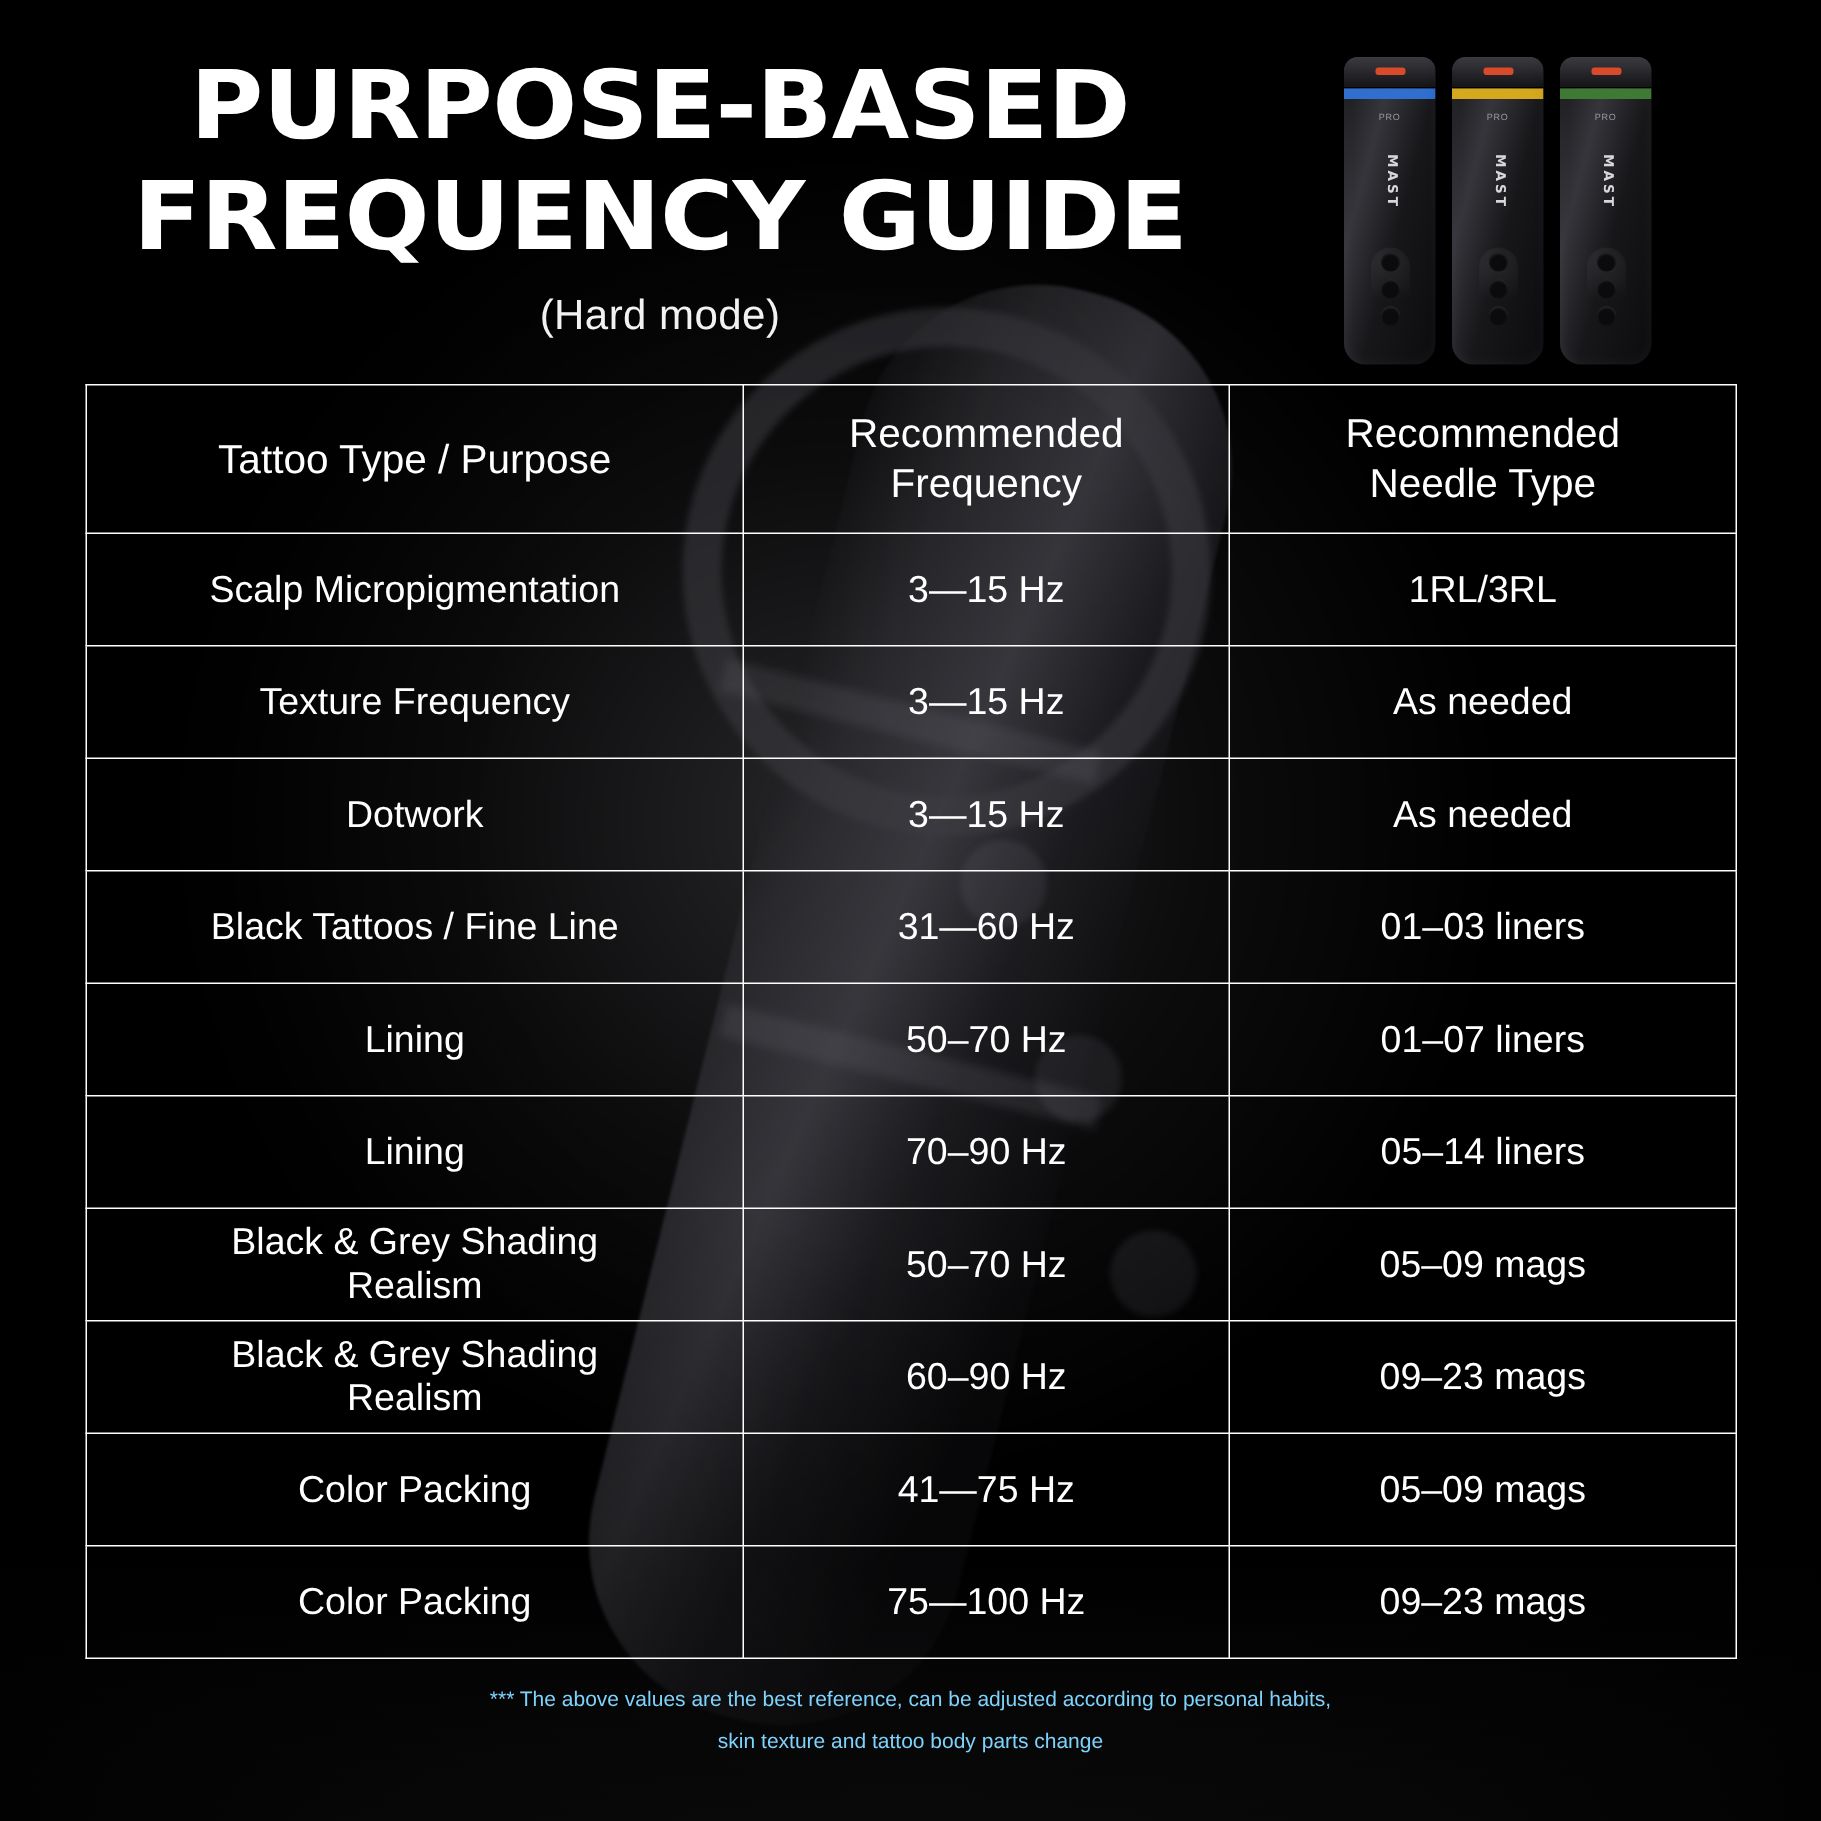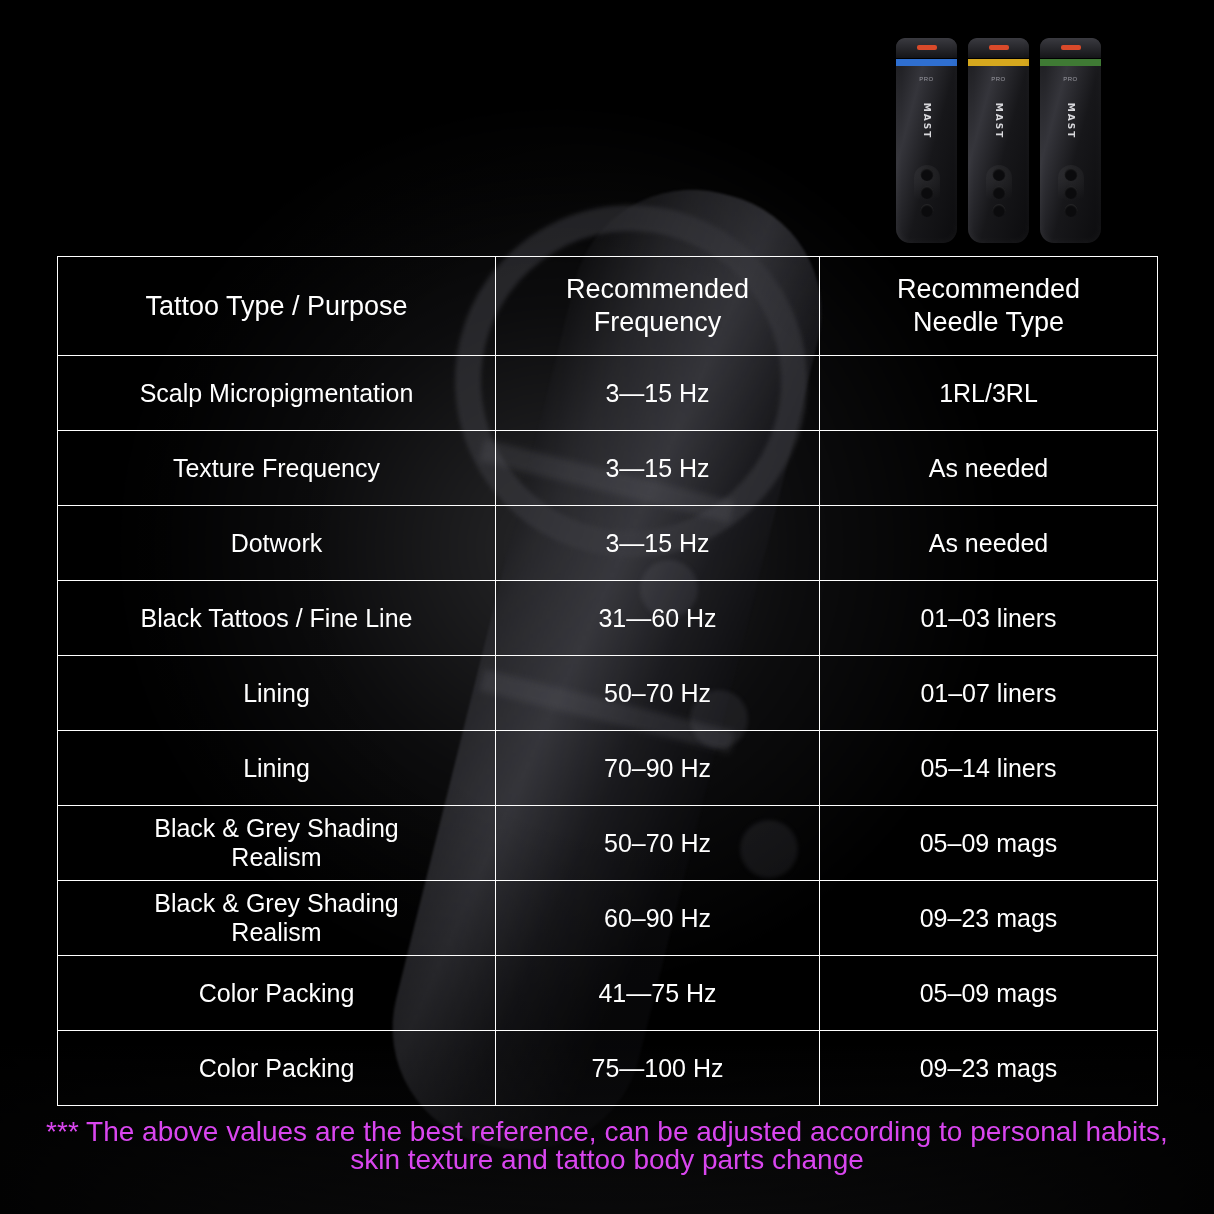--- a/index.html
+++ b/index.html
@@ -251,23 +251,23 @@
   table.guide tr:first-child th:last-child  { border-top-right-radius: 14px; }
   table.guide tr:last-child td:first-child  { border-bottom-left-radius: 14px; }
   table.guide tr:last-child td:last-child   { border-bottom-right-radius: 14px; }
 
   .footnote {
     position: absolute;
     left: 0;
     top: 1118px;
     width: 1214px;
     text-align: center;
-    font-size: 28px;
+    font-size: 14px;
     line-height: 28px;
-    color: #d946ef;
+    color: #7dd3fc;
   }
 </style>
 </head>
 <body>
 
 <div class="bg-layer">
   <div class="bg-glow-1"></div>
   <div class="bg-pen"></div>
   <div class="bg-pen-top"></div>
   <div class="bg-pen-band" style="top:470px"></div>
@@ -276,20 +276,25 @@
   <div class="bg-dot" style="left:690px;top:690px;width:58px;height:58px"></div>
   <div class="bg-dot" style="left:740px;top:820px;width:58px;height:58px"></div>
   <div class="bg-sheen"></div>
   <div class="bg-vignette"></div>
 </div>
 
 <div class="page">
 
   <div class="header">
 
+    <div class="title-block">
+      <div class="title-line">PURPOSE-BASED</div>
+      <div class="title-line">FREQUENCY GUIDE</div>
+      <div class="subtitle">(Hard mode)</div>
+    </div>
 
     <div class="pens">
 
       <div class="pen">
         <div class="cap"></div>
         <div class="stripe" style="background:#2f6fd0"></div>
         <div class="led" style="background:#d94a2a"></div>
         <div class="small-label">PRO</div>
         <div class="brand">MAST</div>
         <div class="grip"></div>

